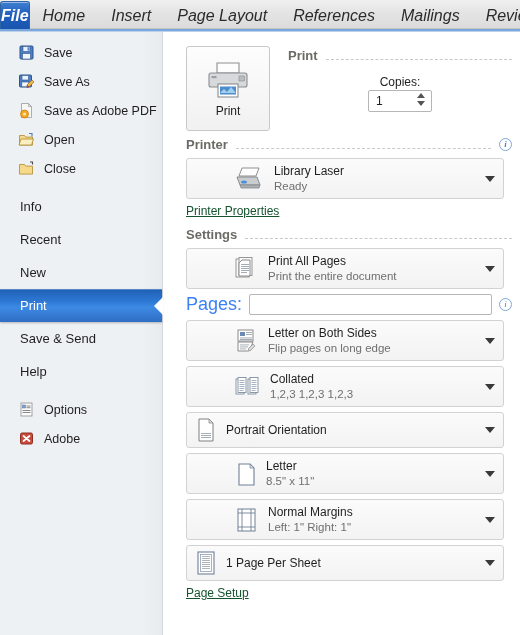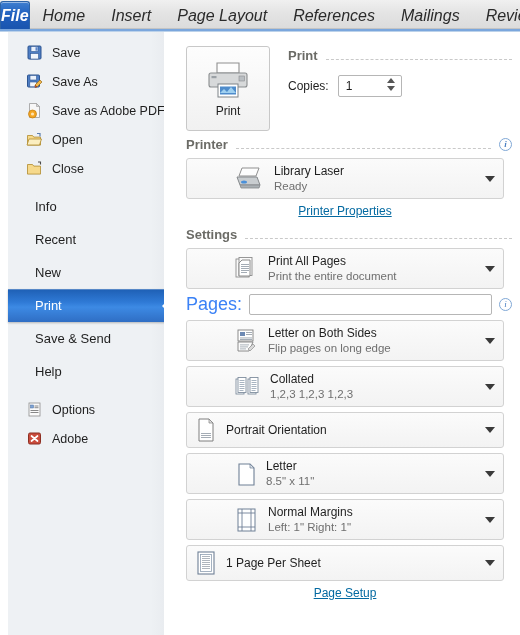--- a/index.html
+++ b/index.html
@@ -35,32 +35,32 @@
     position: absolute; left: 0; top: 29px; width: 520px; height: 2px;
     background: #7ba7dd;
   }
   .tab-underline-2 {
     position: absolute; left: 0; top: 31px; width: 520px; height: 1px;
     background: #bcd2ea;
   }
 
   
   .sidebar {
-    position: absolute; left: 8px; top: 32px; width: 163px; height: 603px;
+    position: absolute; left: 0; top: 32px; width: 163px; height: 603px;
     background: linear-gradient(to right, #eef1f4 0%, #eef1f4 88%, #e7eaee 100%);
     border-right: 1px solid #d5d9de;
   }
   .side-item {
     position: relative; display: flex; align-items: center;
     height: 29px; padding-left: 18px; font-size: 12.5px; color: #1f1f1f;
   }
   .side-item.icon-item { padding-left: 18px; }
   .side-item .lbl { margin-left: 9px; }
   .side-item.plain .lbl { margin-left: 0; font-size: 13px; }
-  .side-item.plain { height: 33px; padding-left: 27px; }
+  .side-item.plain { height: 33px; padding-left: 20px; }
   .side-item.selected {
     background: linear-gradient(to bottom, #1e5fb4 0%, #2f7ad6 40%, #3d8ae4 55%, #2f6ec4 100%);
     color: #ffffff; font-weight: normal;
     box-shadow: inset 0 1px 0 rgba(255,255,255,.25), 0 1px 2px rgba(0,0,0,.25);
   }
   .side-item.selected .lbl { color: #ffffff; }
   .notch {
     position: absolute; right: -1px; top: 50%; transform: translateY(-50%);
     width: 0; height: 0;
     border-top: 9px solid transparent;
@@ -93,21 +93,21 @@
 
   
   .print-row { display: flex; align-items: flex-start; gap: 18px; }
   .print-btn {
     width: 84px; height: 85px; background: linear-gradient(to bottom,#fdfdfd,#f1f1f1);
     border: 1px solid #c8c8c8; border-radius: 3px;
     display: flex; flex-direction: column; align-items: center; justify-content: center; gap: 4px;
   }
   .print-btn .plabel { font-size: 12px; color: #1f1f1f; }
   .print-right { flex: 1 1 auto; padding-top: 2px; }
-  .copies-row { display: flex; align-items: center; gap: 9px; margin-top: 12px; }
+  .copies-row { display: flex; align-items: center; gap: 1px; margin-top: 12px; flex-direction: column; }
   .copies-lbl { font-size: 12px; color: #1f1f1f; }
   .spin {
     width: 64px; height: 22px; border: 1px solid #b6b6b6; background: #fff;
     border-radius: 2px; display: flex; align-items: center; position: relative;
   }
   .spin .val { font-size: 12px; color: #1f1f1f; padding-left: 7px; }
   .spin .arrows {
     position: absolute; right: 6px; top: 2px; display: flex;
     flex-direction: column; gap: 3px; align-items: center;
   }
@@ -131,22 +131,22 @@
     width:0;height:0;border-left:5px solid transparent;border-right:5px solid transparent;border-top:6px solid #3a3a3a;
   }
   .pages-row { display: flex; align-items: center; gap: 7px; margin-bottom: 5px; }
   .pages-lbl { font-size: 18px; color: #3b82f6; }
   .pages-input {
     width: 249px; height: 21px; border: 1px solid #b6b6b6; background: #fff;
     border-radius: 2px; font-size: 12px; padding: 0 5px; color: #1f1f1f;
     font-family: "Liberation Sans", sans-serif;
   }
   .link {
-    font-size: 12px; color: #0369a1; text-decoration: underline;
-    display: block; text-align: center; width: 318px; margin: 3px 0 9px 0;
+    font-size: 12px; color: #14532d; text-decoration: underline;
+    display: block; text-align: left; width: 318px; margin: 3px 0 9px 0;
   }
   .link.pagesetup { margin-top: 5px; }
 
   
   .gi { flex: 0 0 auto; display: block; }
 </style>
 </head>
 <body>
 
 <div id="app">

